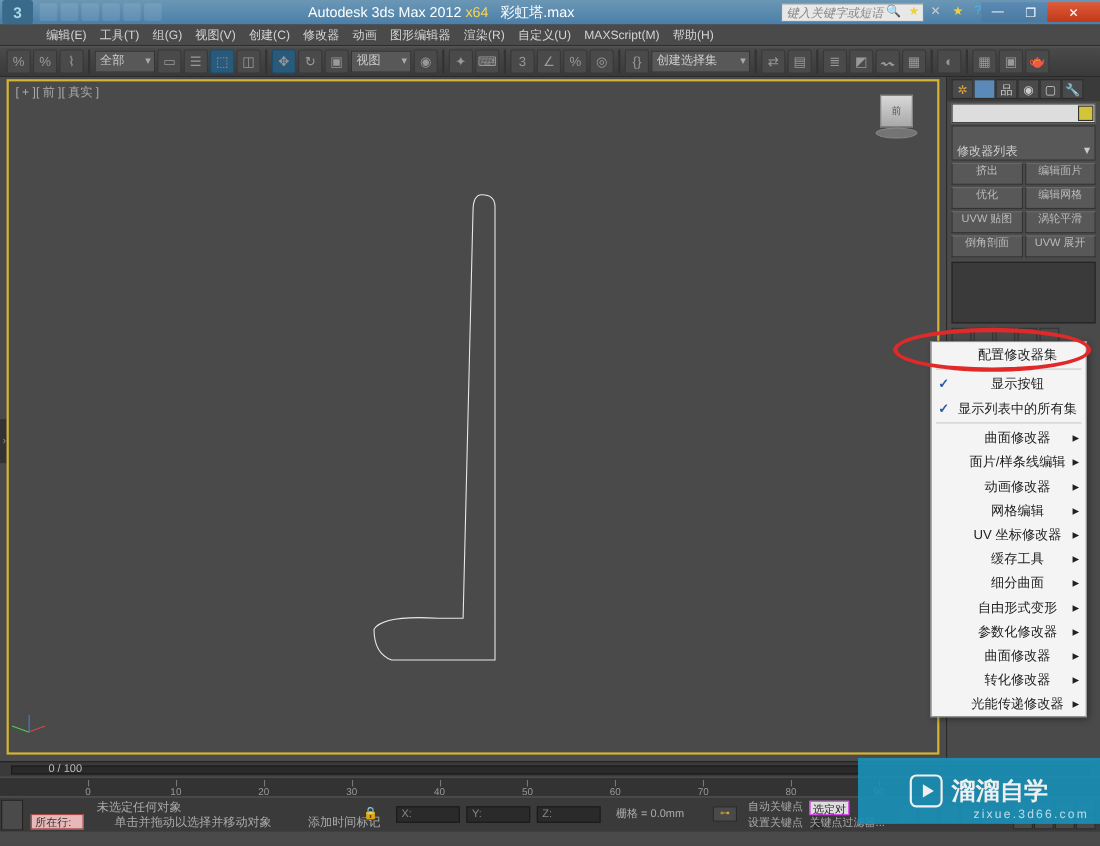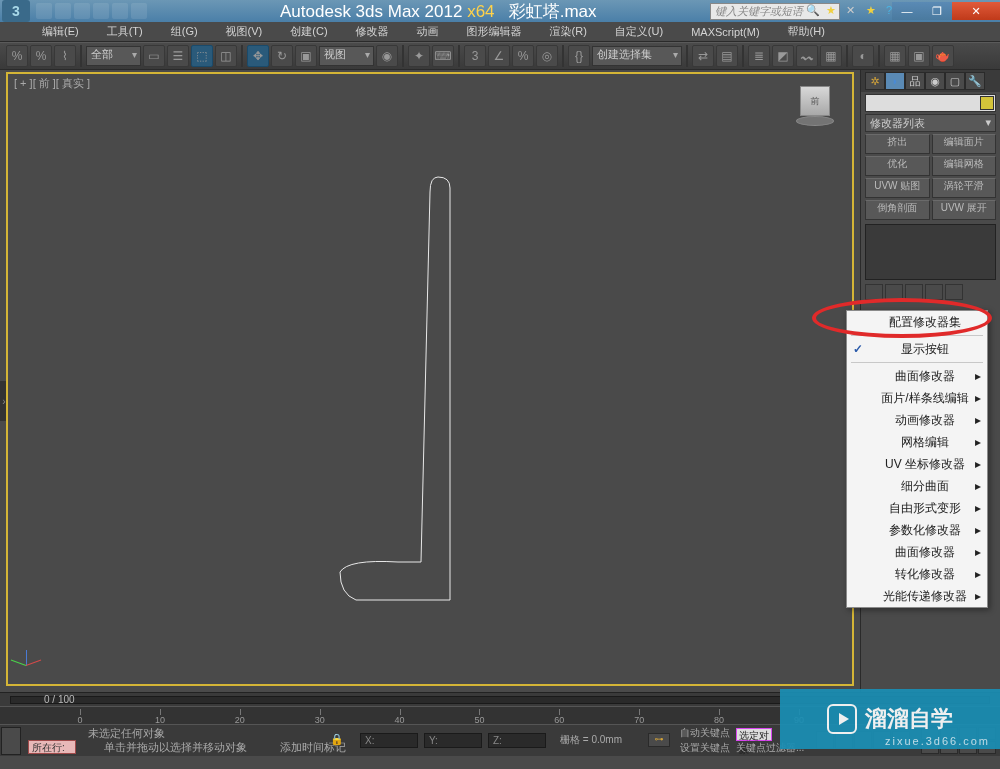--- a/index.html
+++ b/index.html
@@ -3,33 +3,33 @@
 <meta charset="utf-8">
 <style>
 * { margin: 0; padding: 0; box-sizing: border-box; font-family: "Microsoft YaHei", Arial, sans-serif; }
 body { width: 1000px; height: 769px; background: #4a4a4a; overflow: hidden; position: relative; font-size: 11px; color: #ccc; }
 
 
 .titlebar { height: 22px; background: linear-gradient(#6b97b5, #4a7fa8); display: flex; align-items: center; position: relative; }
 .titlebar .logo { width: 28px; height: 22px; background: #3a6a8a; display: flex; align-items: center; justify-content: center; color: #a8d8e8; font-size: 14px; font-weight: bold; border-radius: 3px; margin: 0 2px;}
 .titlebar .qat { display: flex; gap: 3px; margin-left: 4px; }
 .titlebar .qat-btn { width: 16px; height: 16px; background: rgba(255,255,255,0.1); border-radius: 2px; }
-.titlebar .title { position: absolute; left: 280px; color: #fff; font-size: 17px; }
+.titlebar .title { position: absolute; left: 280px; color: #fff; font-size: 13px; }
 .titlebar .title .ver { color: #ffd24a; }
 .titlebar .search { position: absolute; right: 160px; width: 130px; height: 17px; background: #e8e8e8; border: 1px solid #888; font-size: 11px; color: #888; padding: 0 4px; font-style: italic;}
 .titlebar .help-icons { position: absolute; right: 100px; display: flex; gap: 6px; }
 .titlebar .help-icons span { width: 14px; height: 14px; display: inline-block; }
 .titlebar .winbtns { position: absolute; right: 0; display: flex; }
 .titlebar .winbtn { width: 30px; height: 18px; display: flex; align-items: center; justify-content: center; font-size: 11px; color: #fff; }
 .titlebar .winbtn.min { background: linear-gradient(#5a8ab5, #4a7a9f); }
 .titlebar .winbtn.max { background: linear-gradient(#5a8ab5, #4a7a9f); }
 .titlebar .winbtn.close { background: linear-gradient(#e05a3a, #c03a1a); width: 48px; }
 
 
-.menubar { height: 20px; background: #4a4a4a; display: flex; align-items: center; padding-left: 36px; gap: 16px; border-bottom: 1px solid #2a2a2a;}
+.menubar { height: 20px; background: #4a4a4a; display: flex; align-items: center; padding-left: 36px; gap: 0; border-bottom: 1px solid #2a2a2a;}
 .menubar .menu { padding: 2px 6px; color: #d4d4d4; cursor: default; }
 
 
 .toolbar { height: 28px; background: linear-gradient(#4a4a4a, #3a3a3a); display: flex; align-items: center; padding: 0 6px; gap: 2px; border-top: 1px solid #5a5a5a; border-bottom: 1px solid #2a2a2a; }
 .toolbar .tbtn { width: 22px; height: 22px; background: #4a4a4a; border: 1px solid #383838; border-radius: 2px; display: flex; align-items: center; justify-content: center; font-size: 12px; color: #999; }
 .toolbar .tbtn.active { background: #2a5a7a; border-color: #1a4a6a; }
 .toolbar .sep { width: 2px; height: 22px; background: #333; margin: 0 2px; }
 .toolbar .combo { height: 20px; background: #585858; border: 1px solid #333; color: #ccc; font-size: 11px; padding: 0 16px 0 4px; min-width: 55px; position: relative; }
 .toolbar .combo::after { content: "▾"; position: absolute; right: 3px; top: 2px; font-size: 10px; color: #aaa; }
 
@@ -50,21 +50,21 @@
 
 .spline { position: absolute; left: 330px; top: 100px; }
 
 
 .cmdpanel { width: 140px; background: #4a4a4a; border-left: 1px solid #2a2a2a; display: flex; flex-direction: column; }
 .cmd-tabs { height: 22px; display: flex; gap: 0; padding: 2px 4px; background: #3a3a3a; }
 .cmd-tabs .ctab { width: 20px; height: 18px; background: #4a4a4a; border: 1px solid #2a2a2a; display: flex; align-items: center; justify-content: center; font-size: 11px; }
 .cmd-tabs .ctab.active { background: #5a8ab5; }
 .cmd-name { height: 18px; background: #ddd; margin: 2px 4px 0; border: 1px solid #333; }
 .cmd-colorbox { width: 14px; height: 14px; background: #d4c43a; border: 1px solid #333; position: absolute; right: 6px; margin-top: -16px;}
-.cmd-modlist-hdr { height: 18px; background: #585858; margin: 2px 4px; border: 1px solid #333; color: #ccc; font-size: 11px; padding: 1px 4px; display: flex; justify-content: space-between; }
+.cmd-modlist-hdr { height: 18px; background: #585858; margin: 2px 4px; border: 1px solid #333; color: #ccc; font-size: 11px; padding: 15px 4px; display: flex; justify-content: space-between; }
 .cmd-modlist-hdr::after { content: "▾"; }
 .cmd-btns { display: grid; grid-template-columns: 1fr 1fr; gap: 2px; padding: 0 4px; }
 .cmd-btn { height: 20px; background: #585858; border: 1px solid #333; border-top-color: #6a6a6a; color: #bbb; font-size: 10px; text-align: center; line-height: 14px; }
 .cmd-modstack { height: 56px; background: #3a3a3a; border: 1px solid #222; margin: 4px; }
 .cmd-tools { height: 18px; padding: 0 4px; display: flex; gap: 2px; }
 .cmd-tools .tt { width: 18px; height: 16px; background: #4a4a4a; border: 1px solid #333; }
 
 
 .ctxmenu { position: absolute; right: 12px; top: 310px; width: 142px; background: #f4f4f4; border: 1px solid #8a8a8a; box-shadow: 2px 2px 6px rgba(0,0,0,0.4); font-size: 12px; color: #222; z-index: 10; }
 .ctxmenu .item { padding: 3px 8px 3px 24px; position: relative; line-height: 16px; text-align: center; }
@@ -255,26 +255,28 @@
       <div class="tt"></div>
       <div class="tt"></div>
     </div>
   </div>
 </div>
 
 <div class="ctxmenu">
   <div class="item">配置修改器集</div>
   <div class="sep"></div>
   <div class="item check">显示按钮</div>
+  <div class="item check">显示列表中的所有集</div>
   <div class="sep"></div>
   <div class="item submenu">曲面修改器</div>
   <div class="item submenu">面片/样条线编辑</div>
   <div class="item submenu">动画修改器</div>
   <div class="item submenu">网格编辑</div>
   <div class="item submenu">UV 坐标修改器</div>
+  <div class="item submenu">缓存工具</div>
   <div class="item submenu">细分曲面</div>
   <div class="item submenu">自由形式变形</div>
   <div class="item submenu">参数化修改器</div>
   <div class="item submenu">曲面修改器</div>
   <div class="item submenu">转化修改器</div>
   <div class="item submenu">光能传递修改器</div>
 </div>
 
 <div class="redcircle"></div>
 

